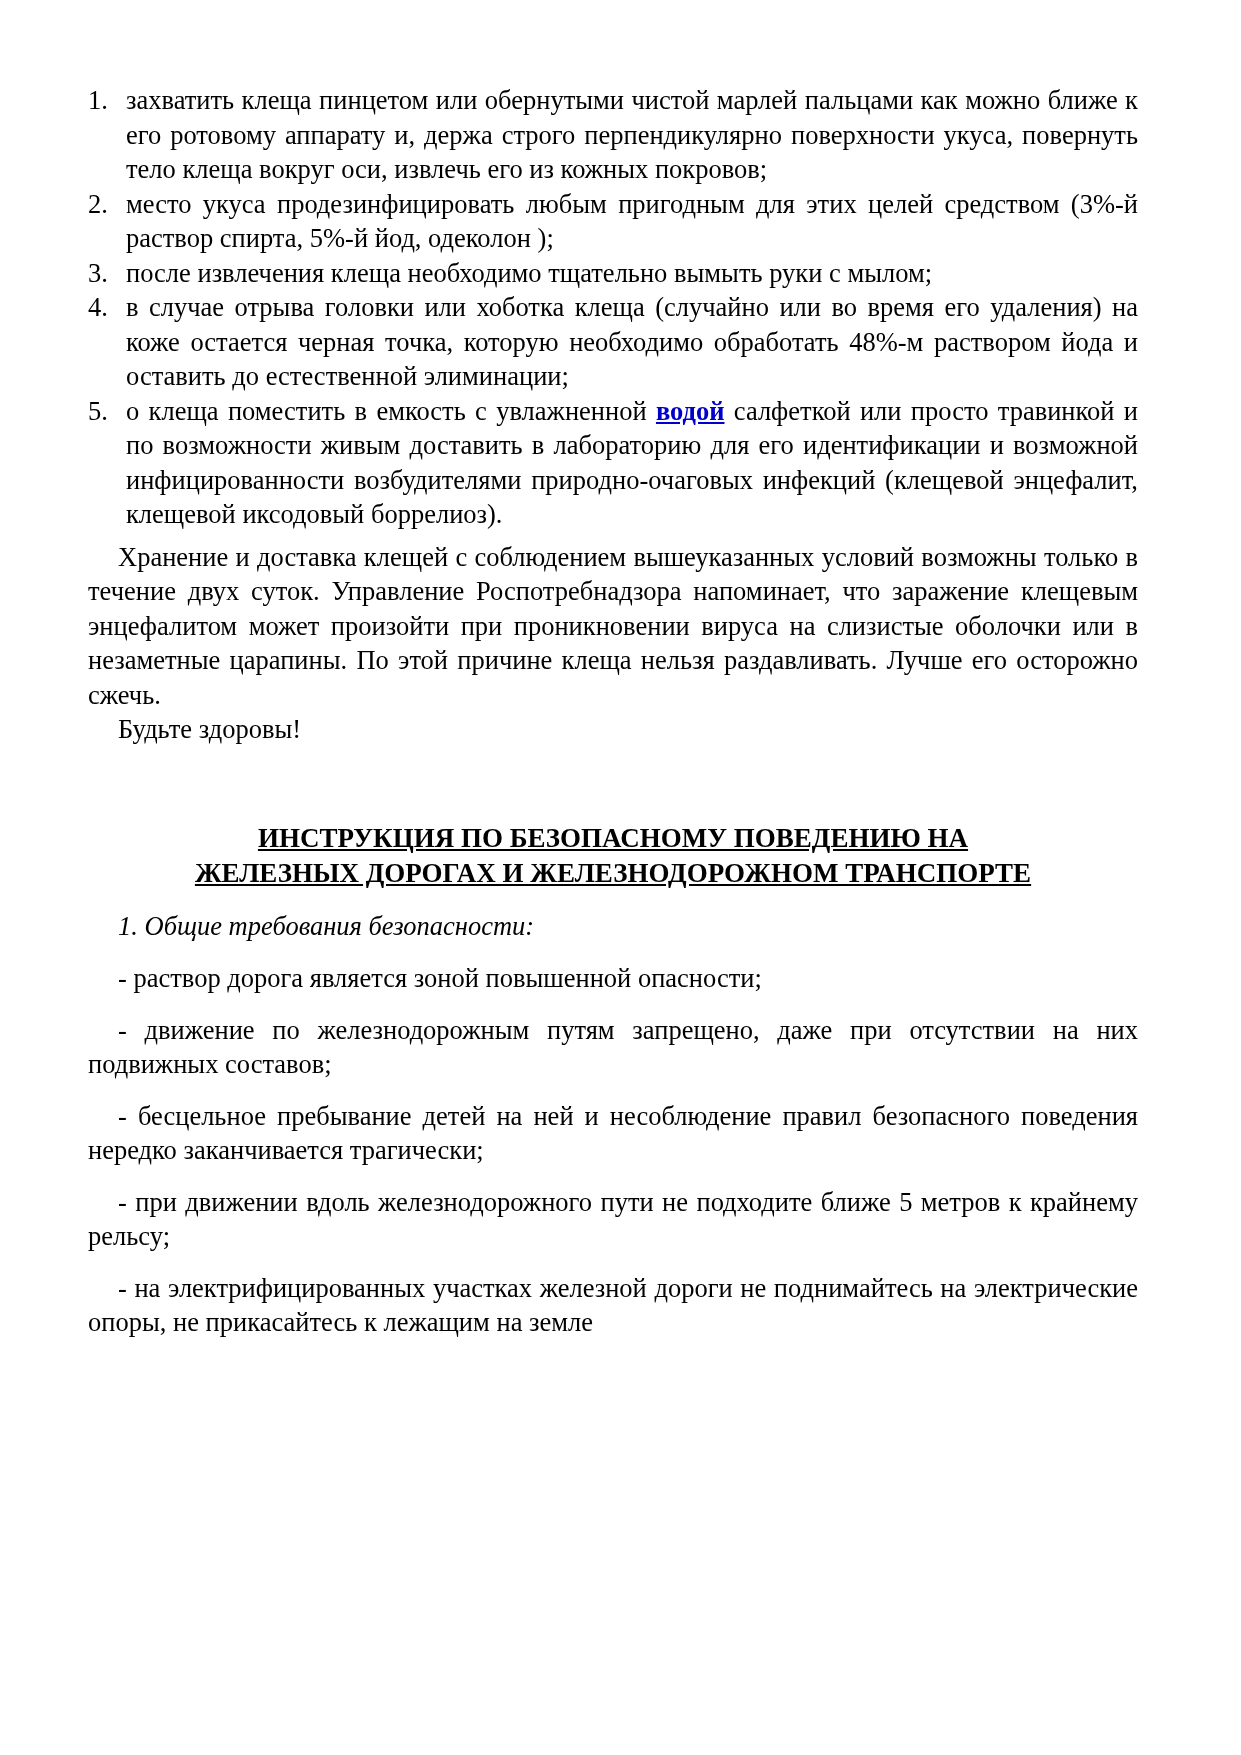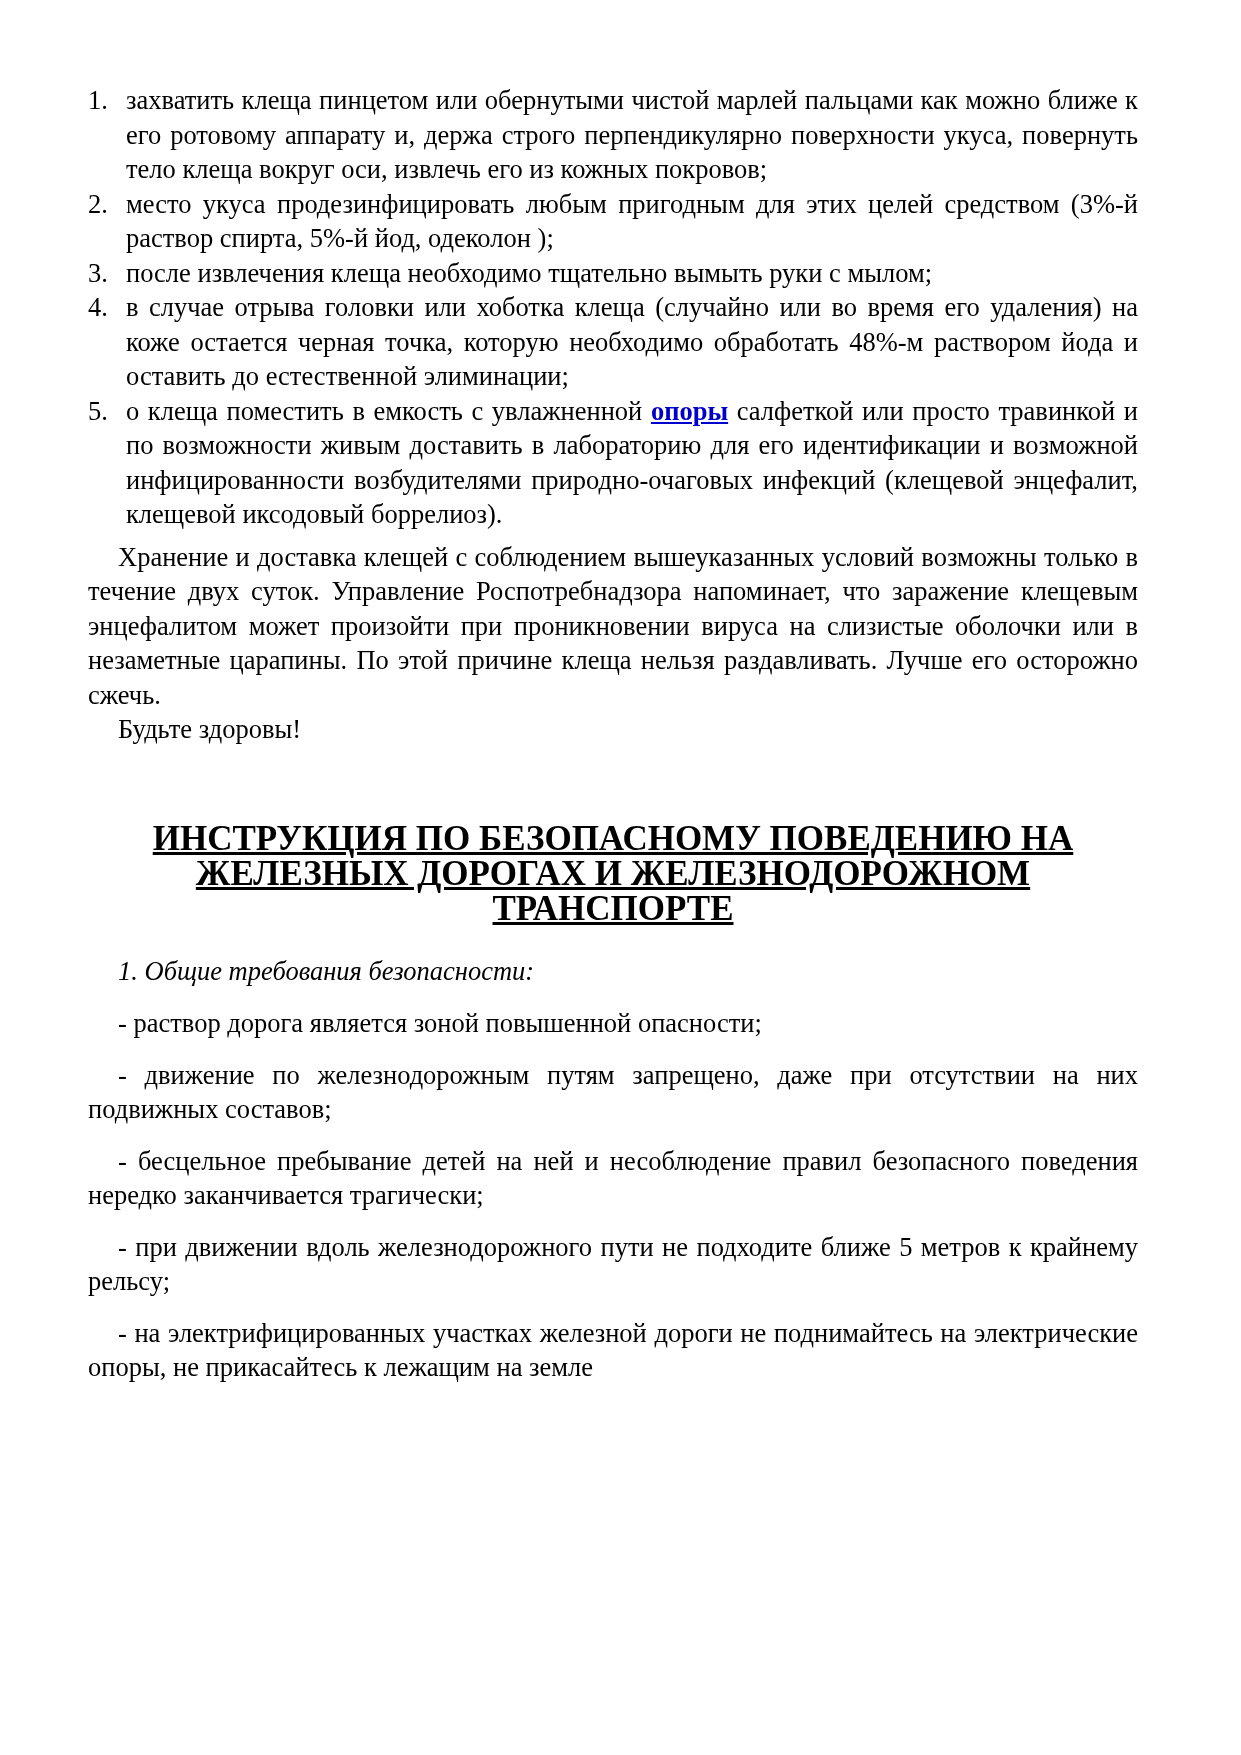--- a/index.html
+++ b/index.html
@@ -6,34 +6,34 @@
   body { width:1241px; height:1755px; position:relative; overflow:hidden;
          font-family:"Liberation Serif", serif; color:#000; }
   .page { position:absolute; left:88px; top:83px; width:1050px; font-size:26.5px; line-height:34.5px; }
   ol.steps { margin:0; padding:0; list-style:none; }
   ol.steps li { position:relative; padding-left:38px; text-align:justify; text-align-last:left; }
   ol.steps li .num { position:absolute; left:0; top:0; }
   .link { color:#0000cc; font-weight:bold; text-decoration:underline; }
   p { margin:0; text-align:justify; }
   .para { text-indent:30px; margin-top:8px; }
   .greet { margin-top:0; text-indent:30px; }
-  .heading { margin-top:74px; text-align:center; font-weight:bold; text-decoration:underline; font-size:35px; line-height:35px; }
-  .subhead { margin-top:28px; font-style:italic; text-indent:30px; }
+  .heading { margin-top:74px; text-align:center; font-weight:bold; text-decoration:underline; font-size:27px; line-height:35px; }
+  .subhead { margin-top:18px; font-style:italic; text-indent:30px; }
   .rule { margin-top:18px; text-indent:30px; line-height:34px; }
 </style>
 </head>
 <body>
 
 <div class="page">
   <ol class="steps">
     <li><span class="num">1.</span><span>захватить клеща пинцетом или обернутыми чистой марлей пальцами как можно ближе к его ротовому аппарату и, держа строго перпендикулярно поверхности укуса, повернуть тело клеща вокруг оси, извлечь его из кожных покровов;</span></li>
     <li><span class="num">2.</span><span>место укуса продезинфицировать любым пригодным для этих целей средством (3%-й раствор спирта, 5%-й йод, одеколон );</span></li>
     <li><span class="num">3.</span><span>после извлечения клеща необходимо тщательно вымыть руки с мылом;</span></li>
     <li><span class="num">4.</span><span>в случае отрыва головки или хоботка клеща (случайно или во время его удаления) на коже остается черная точка, которую необходимо обработать 48%-м раствором йода и оставить до естественной элиминации;</span></li>
-    <li><span class="num">5.</span><span>о клеща поместить в емкость с увлажненной </span><a class="link">опоры</a><span> салфеткой или просто травинкой и по возможности живым доставить в лабораторию для его идентификации и возможной инфицированности возбудителями природно-очаговых инфекций (клещевой энцефалит, клещевой иксодовый боррелиоз).</span></li>
+    <li><span class="num">5.</span><span>о клеща поместить в емкость с увлажненной </span><a class="link">водой</a><span> салфеткой или просто травинкой и по возможности живым доставить в лабораторию для его идентификации и возможной инфицированности возбудителями природно-очаговых инфекций (клещевой энцефалит, клещевой иксодовый боррелиоз).</span></li>
   </ol>
 
   <p class="para">Хранение и доставка клещей с соблюдением вышеуказанных условий возможны только в течение двух суток. Управление Роспотребнадзора напоминает, что заражение клещевым энцефалитом может произойти при проникновении вируса на слизистые оболочки или в незаметные царапины. По этой причине клеща нельзя раздавливать. Лучше его осторожно сжечь.</p>
   <p class="greet">Будьте здоровы!</p>
 
   <div class="heading">
     <div>ИНСТРУКЦИЯ ПО БЕЗОПАСНОМУ ПОВЕДЕНИЮ НА</div>
     <div>ЖЕЛЕЗНЫХ ДОРОГАХ И ЖЕЛЕЗНОДОРОЖНОМ ТРАНСПОРТЕ</div>
   </div>
 

